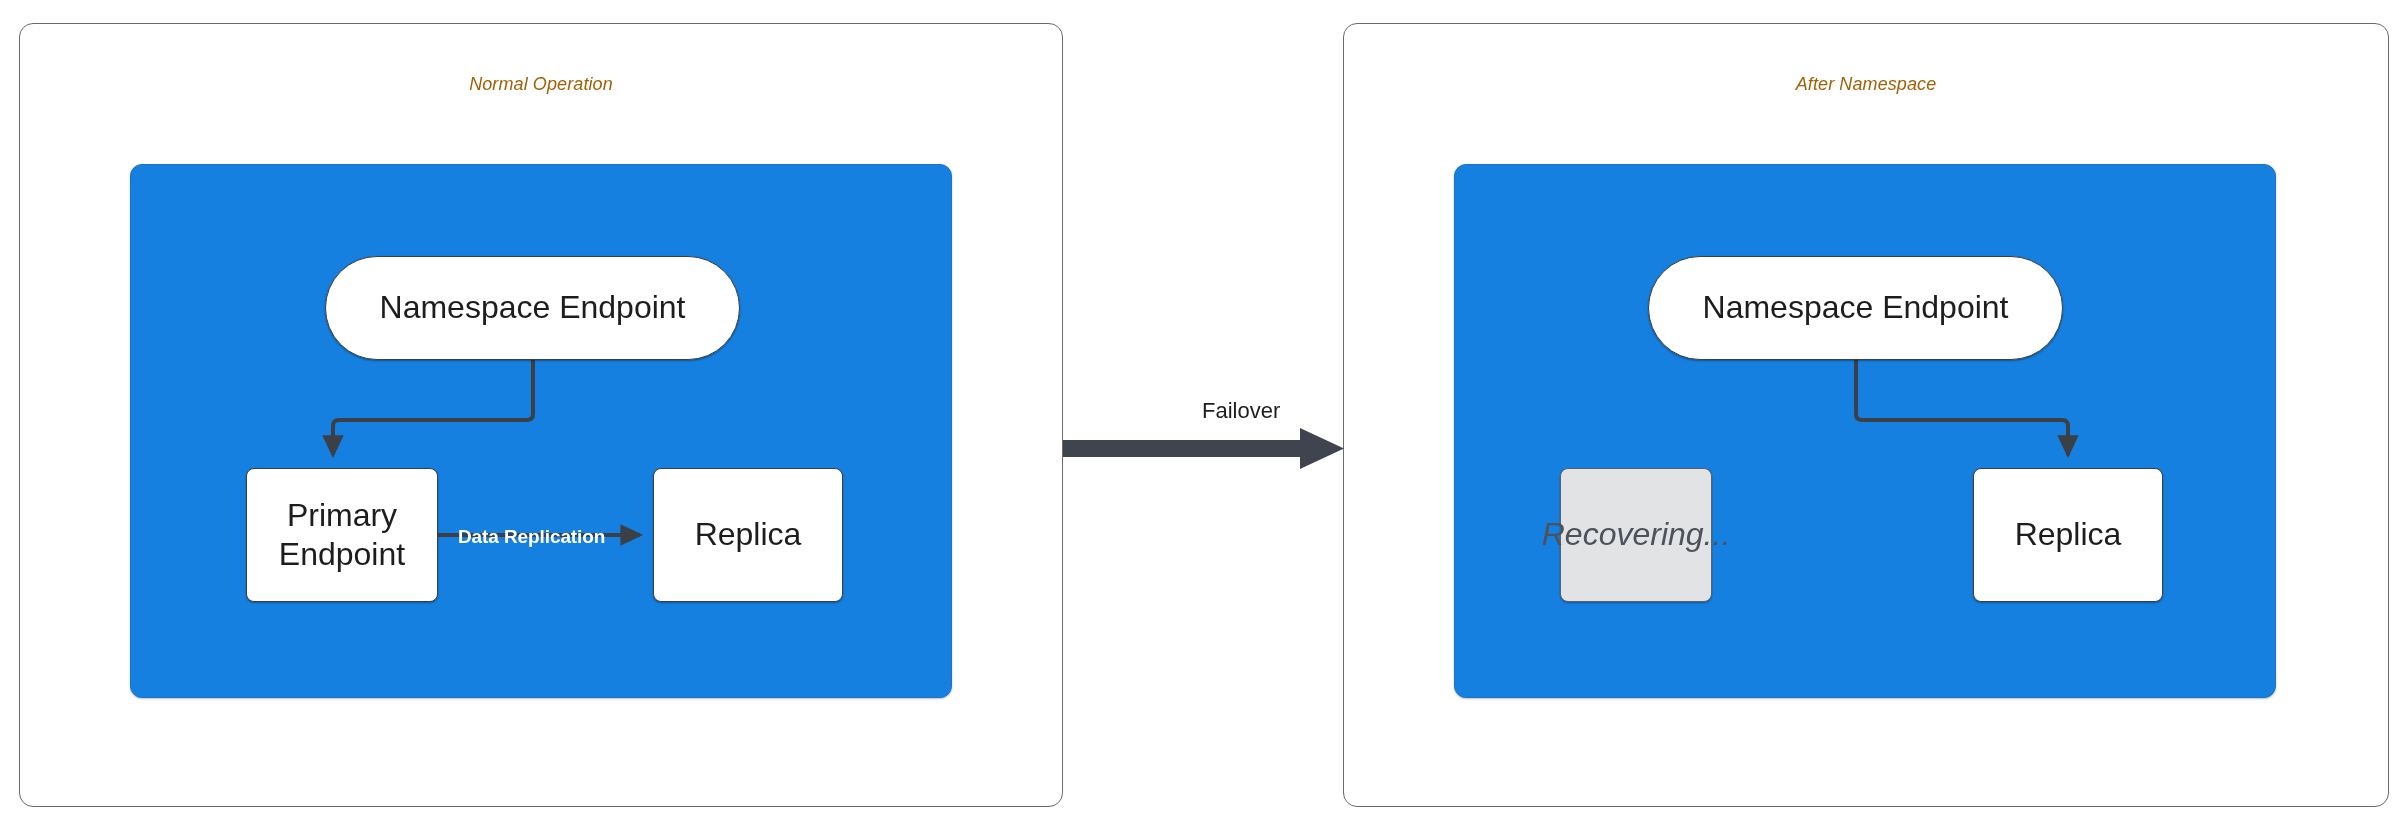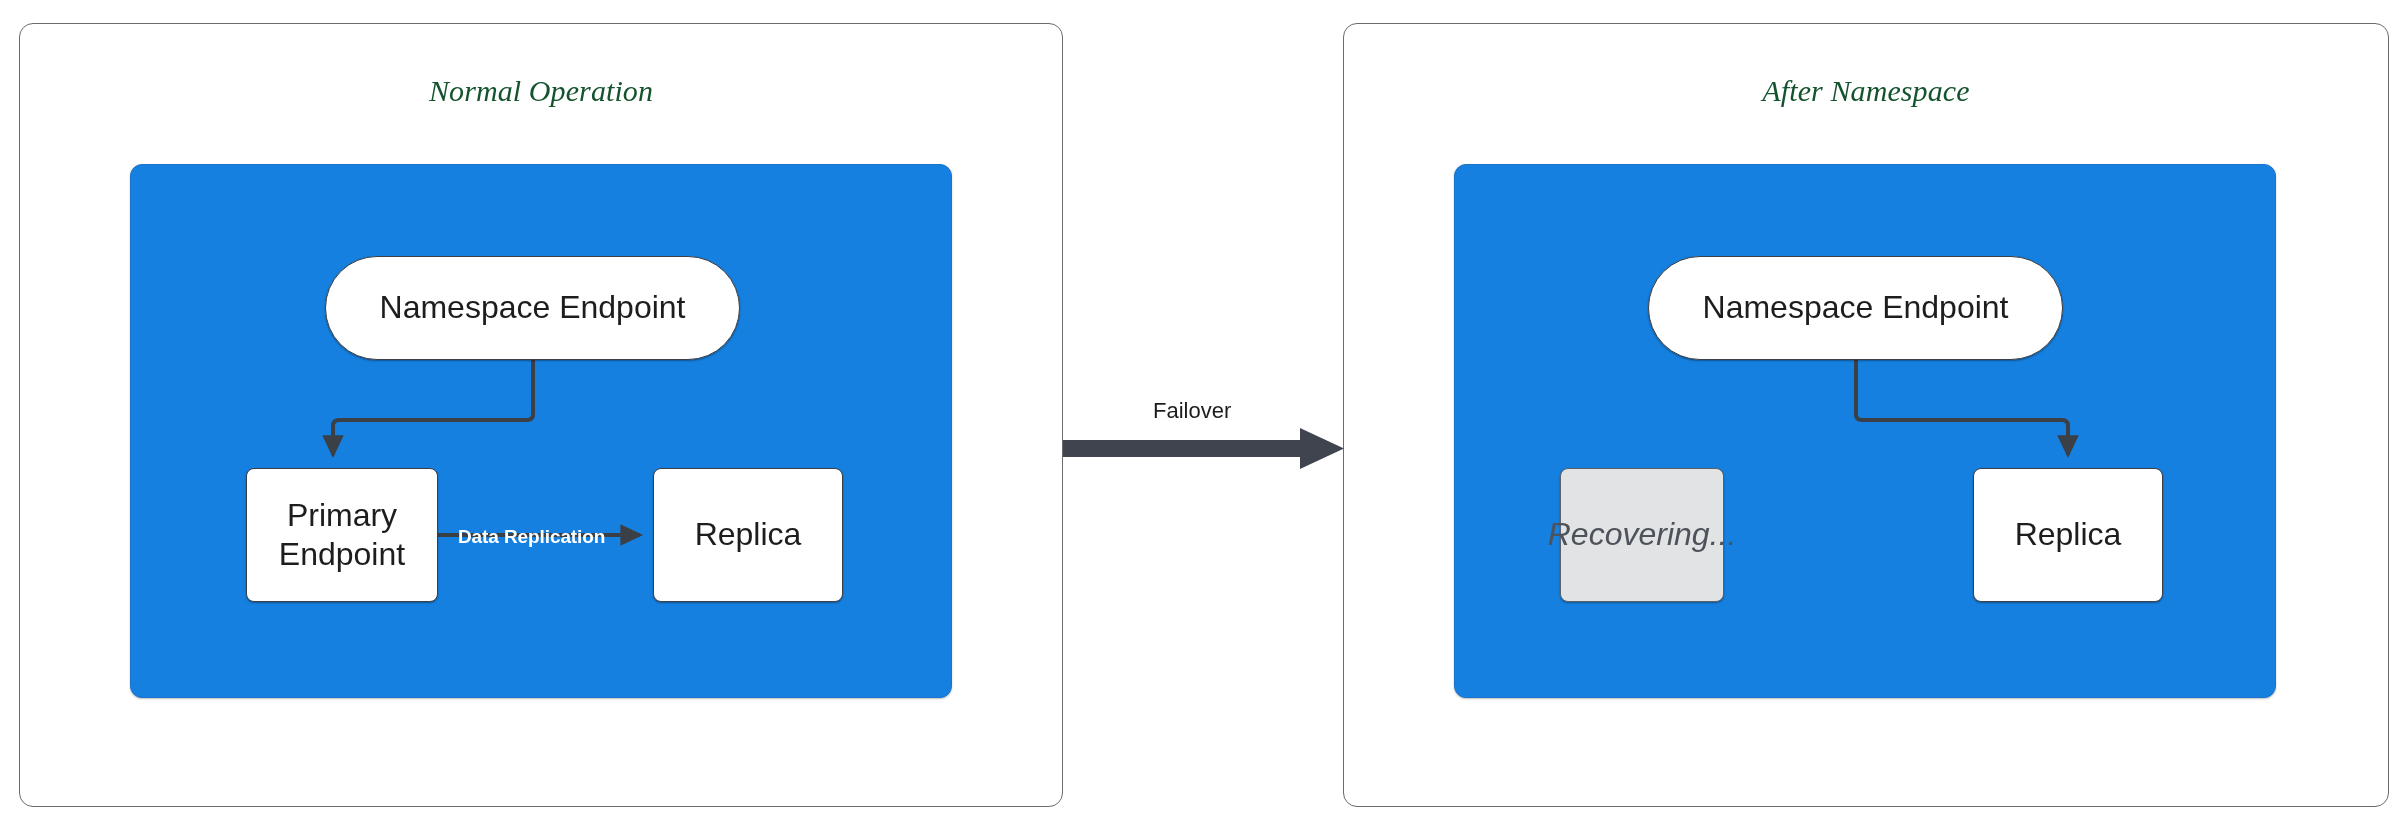--- a/index.html
+++ b/index.html
@@ -31,24 +31,23 @@
   #panel-normal  { left: 19px;   top: 23px;  width: 1044px; height: 784px; }
   #panel-failover{ left: 1343px; top: 23px;  width: 1046px; height: 784px; }
 
   .panel-title {
     position: absolute;
     left: 0;
     right: 0;
     top: 50px;
     text-align: center;
     font-style: italic;
-    font-size: 30px;
-    color: #14532d;
+    font-size: 18px;
+    color: #a16207;
     letter-spacing: 0.1px;
-    font-family: Liberation Serif, serif;
   }
 
   
   .cluster {
     position: absolute;
     background: #1680e0;
     border: 1.5px solid #1b73cc;
     border-radius: 12px;
     box-sizing: border-box;
     box-shadow: 0 1px 2px rgba(0,0,0,0.25);
@@ -80,21 +79,21 @@
     font-style: italic;
   }
 
   
   #n-endpoint-a { left: 325px;  top: 256px; width: 415px; height: 104px; }
   #n-primary    { left: 246px;  top: 468px; width: 192px; height: 134px; }
   #n-replica-a  { left: 653px;  top: 468px; width: 190px; height: 134px; }
 
   
   #n-endpoint-b { left: 1648px; top: 256px; width: 415px; height: 104px; }
-  #n-recovering { left: 1560px; top: 468px; width: 164px; height: 134px; }
+  #n-recovering { left: 1560px; top: 468px; width: 152px; height: 134px; }
   #n-replica-b  { left: 1973px; top: 468px; width: 190px; height: 134px; }
 
   
   #edges {
     position: absolute;
     left: 0; top: 0;
     width: 2407px;
     height: 828px;
     pointer-events: none;
   }
@@ -117,21 +116,21 @@
   }
   #lbl-data-replication { left: 458px; top: 526px; }
 
   .flow-label {
     position: absolute;
     font-size: 22px;
     font-weight: normal;
     color: #1d1d1d;
     white-space: nowrap;
   }
-  #lbl-failover { left: 1153px; top: 398px; }
+  #lbl-failover { left: 1202px; top: 398px; }
 </style>
 </head>
 <body>
 
 <div id="stage">
 
   <div class="panel" id="panel-normal">
     <div class="panel-title">Normal Operation</div>
   </div>
 

